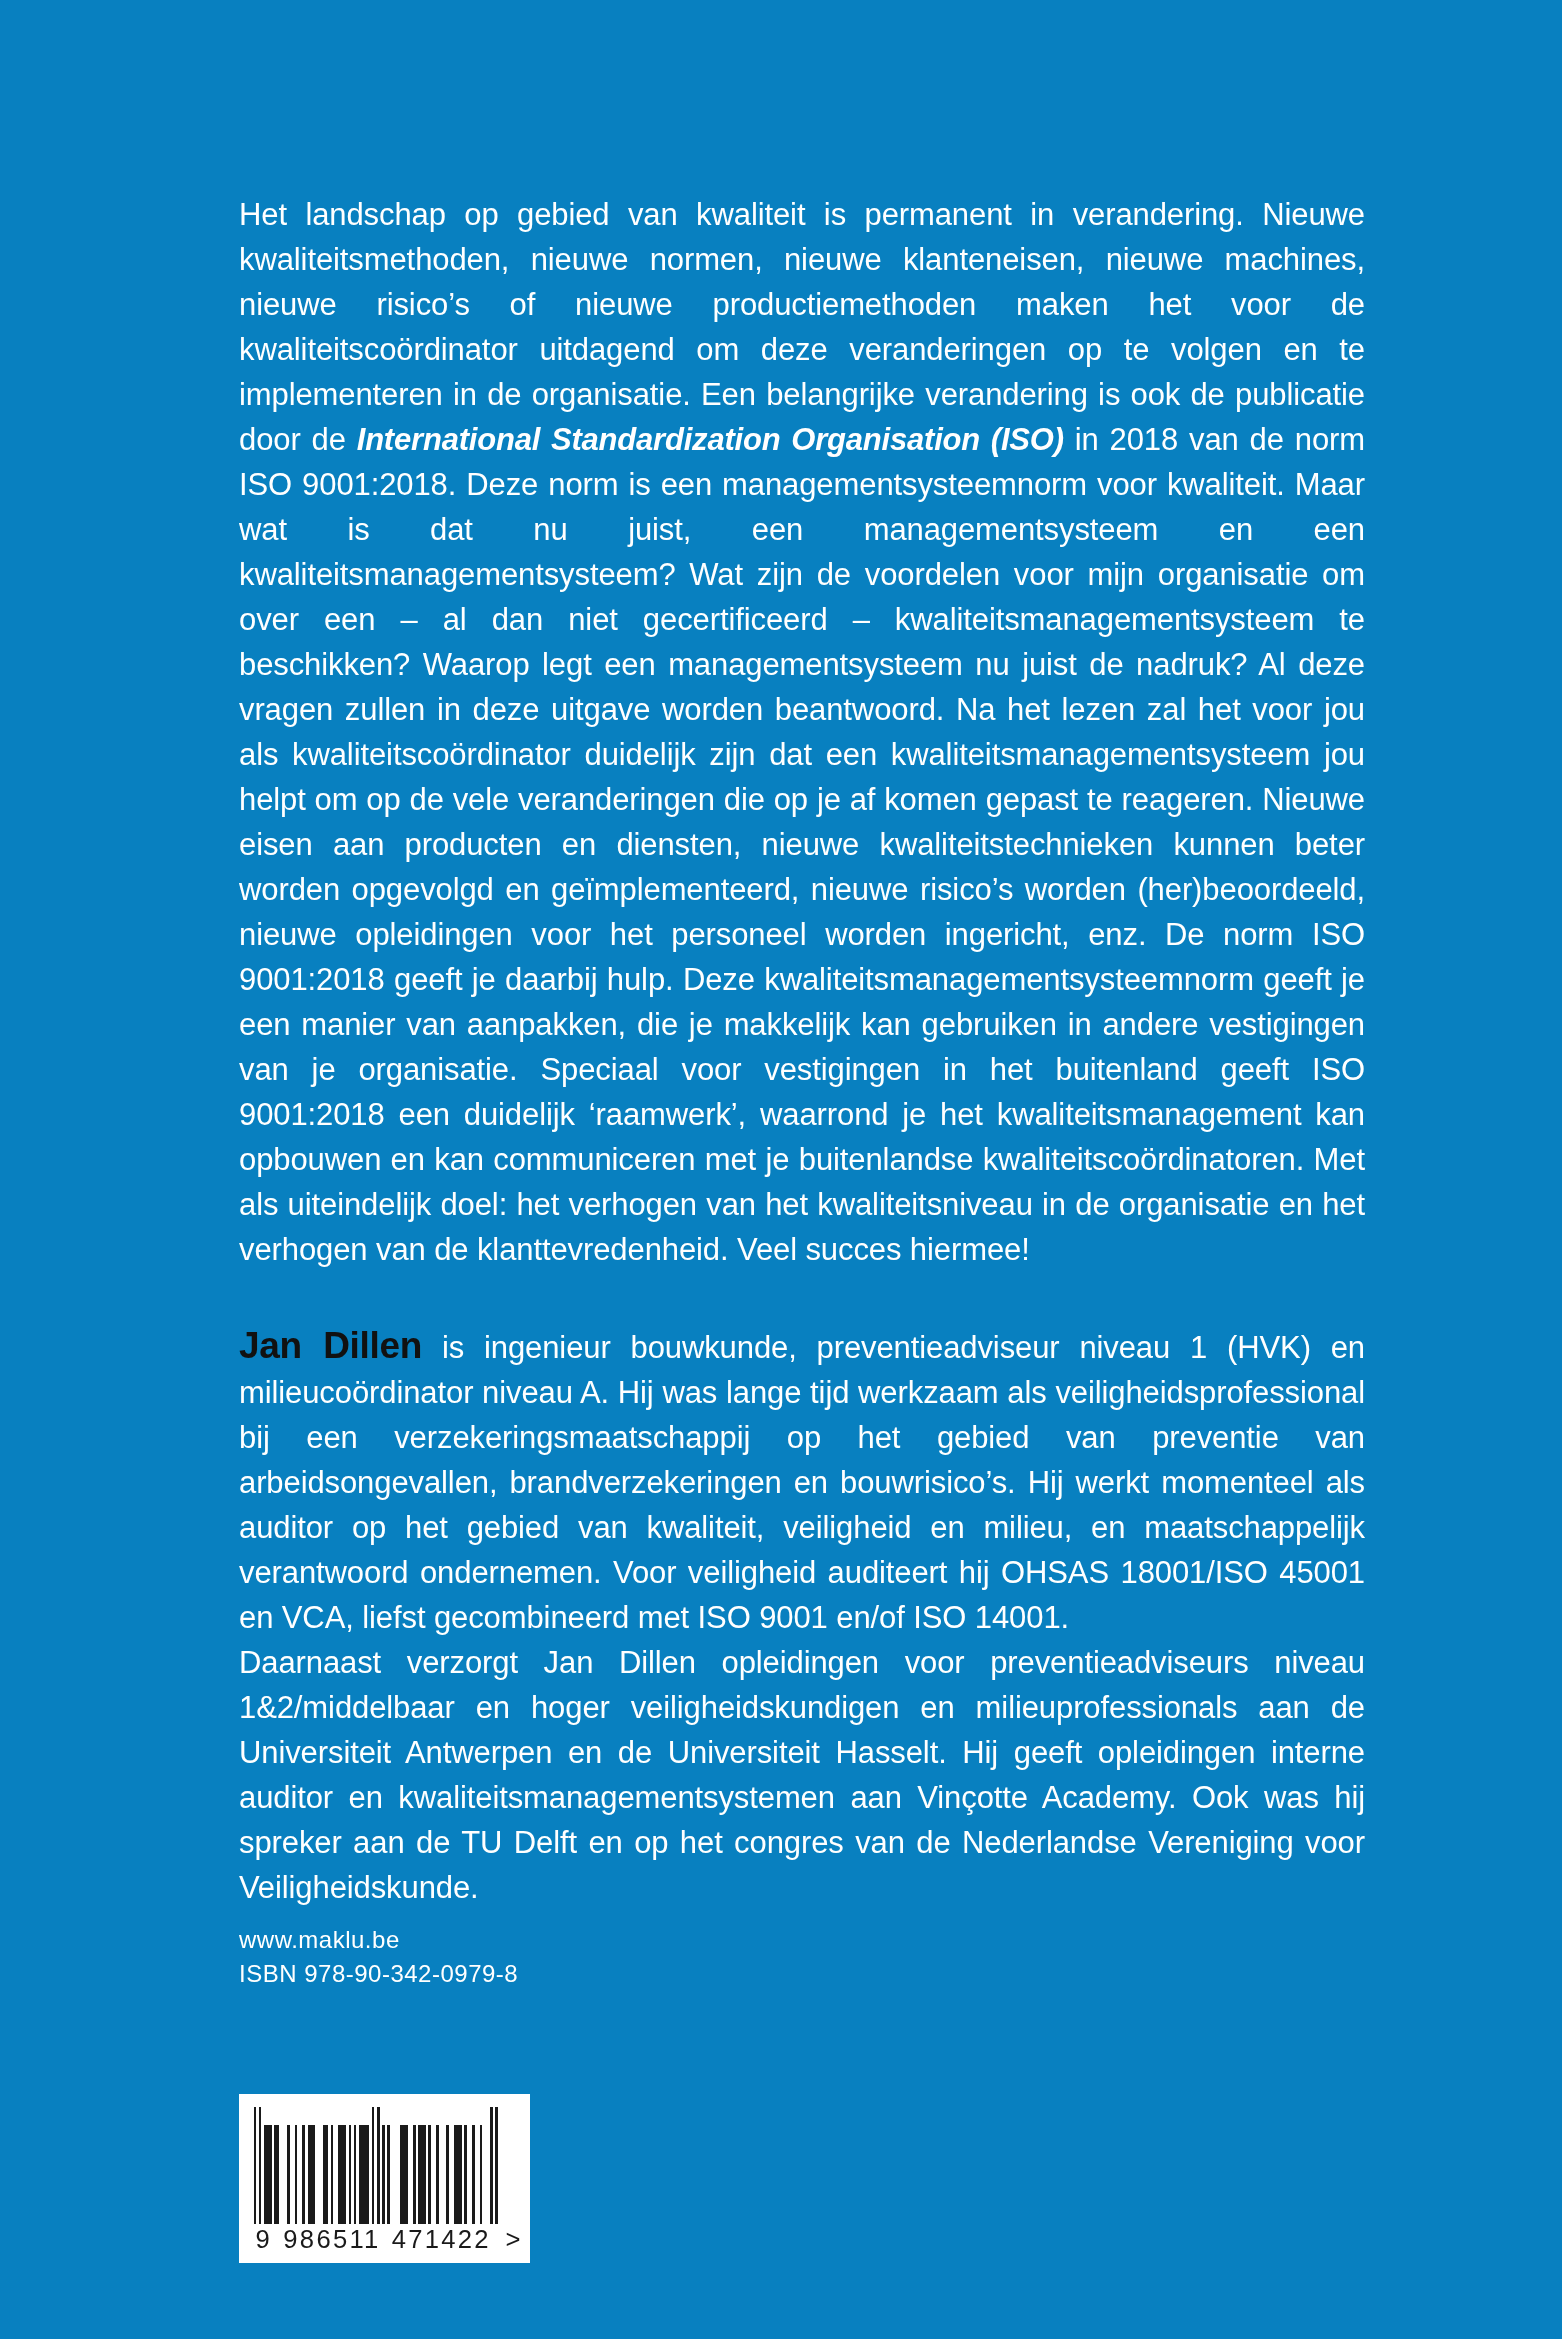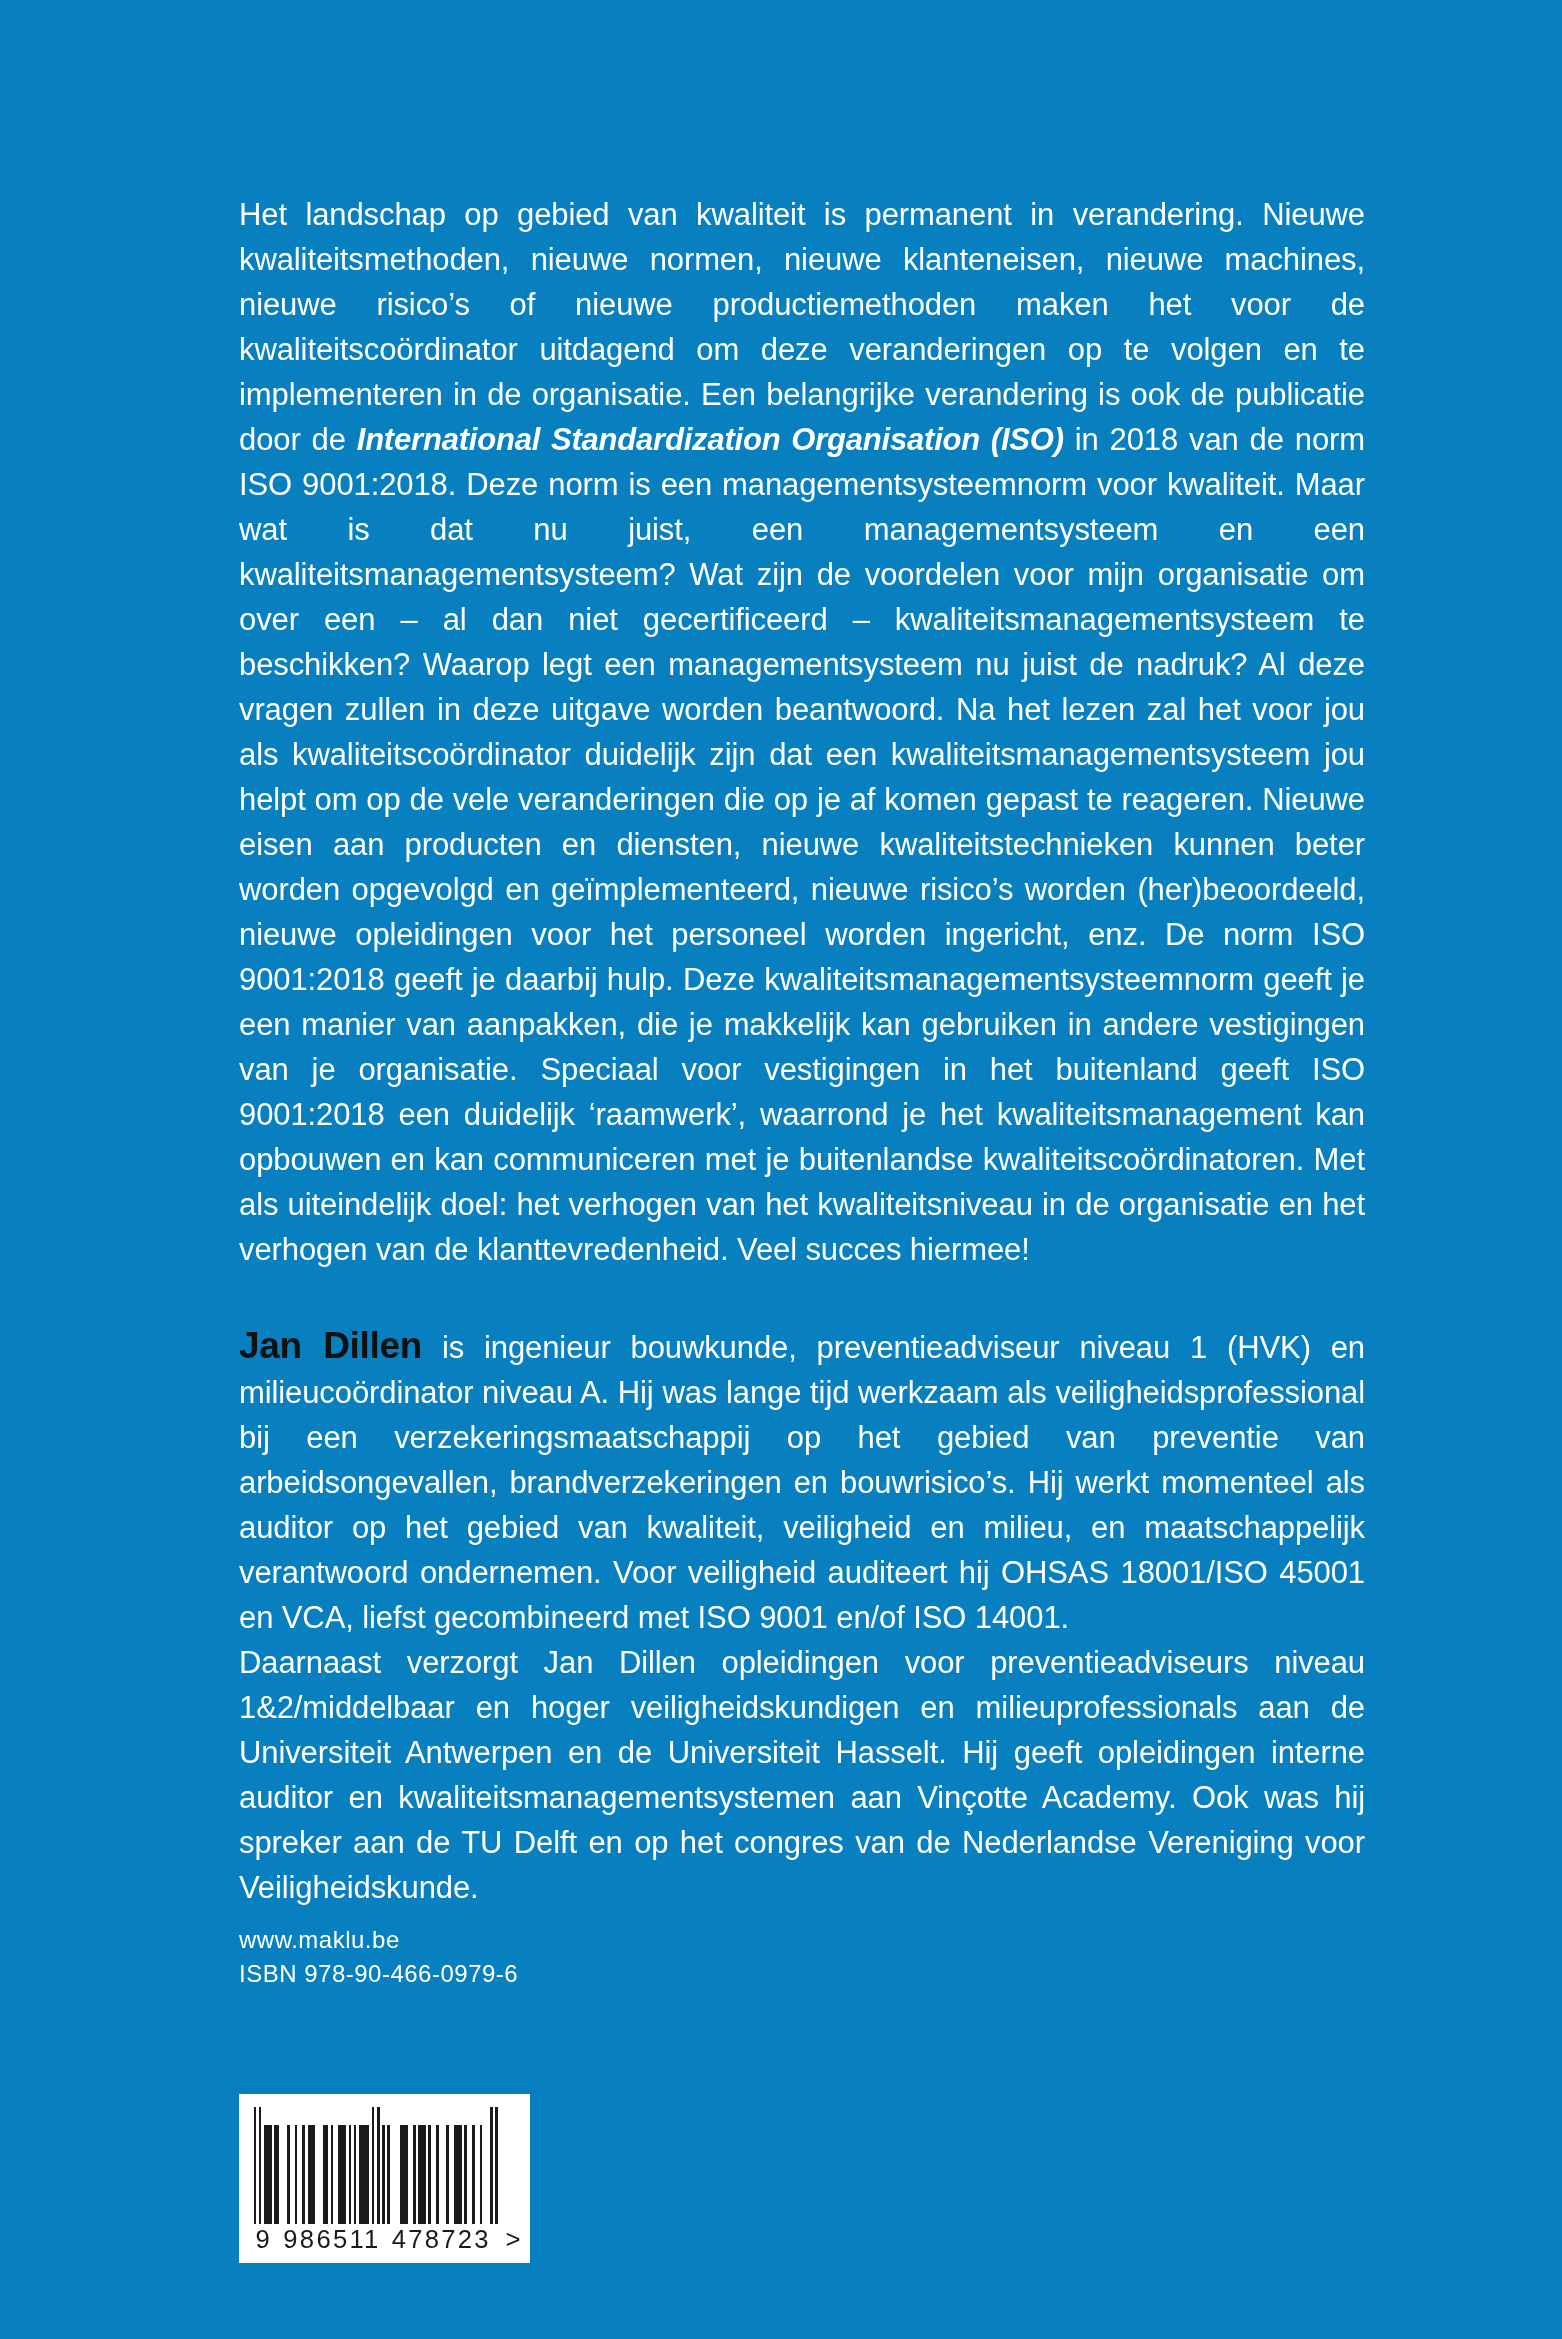--- a/index.html
+++ b/index.html
@@ -145,21 +145,21 @@
 
     <div class="author-block">
       <p class="author-para"><span class="author-name">Jan Dillen</span><span> is ingenieur bouwkunde, preventieadviseur niveau 1 (HVK) en milieucoördinator niveau A. Hij was lange tijd werkzaam als veiligheidsprofessional bij een verzekeringsmaatschappij op het gebied van preventie van arbeidsongevallen, brandverzekeringen en bouwrisico’s. Hij werkt momenteel als auditor op het gebied van kwaliteit, veiligheid en milieu, en maatschappelijk verantwoord ondernemen. Voor veiligheid auditeert hij OHSAS 18001/ISO 45001 en VCA, liefst gecombineerd met ISO 9001 en/of ISO 14001.</span></p>
       <p class="author-para2">Daarnaast verzorgt Jan Dillen opleidingen voor preventieadviseurs niveau 1&amp;2/middelbaar en hoger veiligheidskundigen en milieuprofessionals aan de Universiteit Antwerpen en de Universiteit Hasselt. Hij geeft opleidingen interne auditor en kwaliteitsmanagementsystemen aan Vinçotte Academy. Ook was hij spreker aan de TU Delft en op het congres van de Nederlandse Vereniging voor Veiligheidskunde.</p>
     </div>
 
   </div>
 
   <div class="imprint">
     <div class="imprint-line">www.maklu.be</div>
-    <div class="imprint-line">ISBN 978-90-466-0979-6</div>
+    <div class="imprint-line">ISBN 978-90-342-0979-8</div>
   </div>
 
   <div class="barcode-wrap">
     <div class="barcode-bars" id="bars">
         <i class="guard" style="width: 2.6px;"></i>
         <i class="space" style="width: 2.6px;"></i>
         <i class="guard" style="width: 2.6px;"></i>
         <i class="space" style="width: 2.6px;"></i>
         <i class="short" style="width: 7.7px;"></i>
         <i class="space" style="width: 2.6px;"></i>
@@ -213,19 +213,19 @@
         <i class="space" style="width: 5.1px;"></i>
         <i class="short" style="width: 2.6px;"></i>
         <i class="space" style="width: 7.7px;"></i>
         <i class="guard" style="width: 2.6px;"></i>
         <i class="space" style="width: 2.6px;"></i>
         <i class="guard" style="width: 2.6px;"></i>
       </div>
     <div class="barcode-digits">
       <span class="d-lead">9</span>
       <span class="d-left">986511</span>
-      <span class="d-right">478723</span>
+      <span class="d-right">471422</span>
       <span class="d-end">&gt;</span>
     </div>
   </div>
 
 </div>
 
 
 </body></html>

